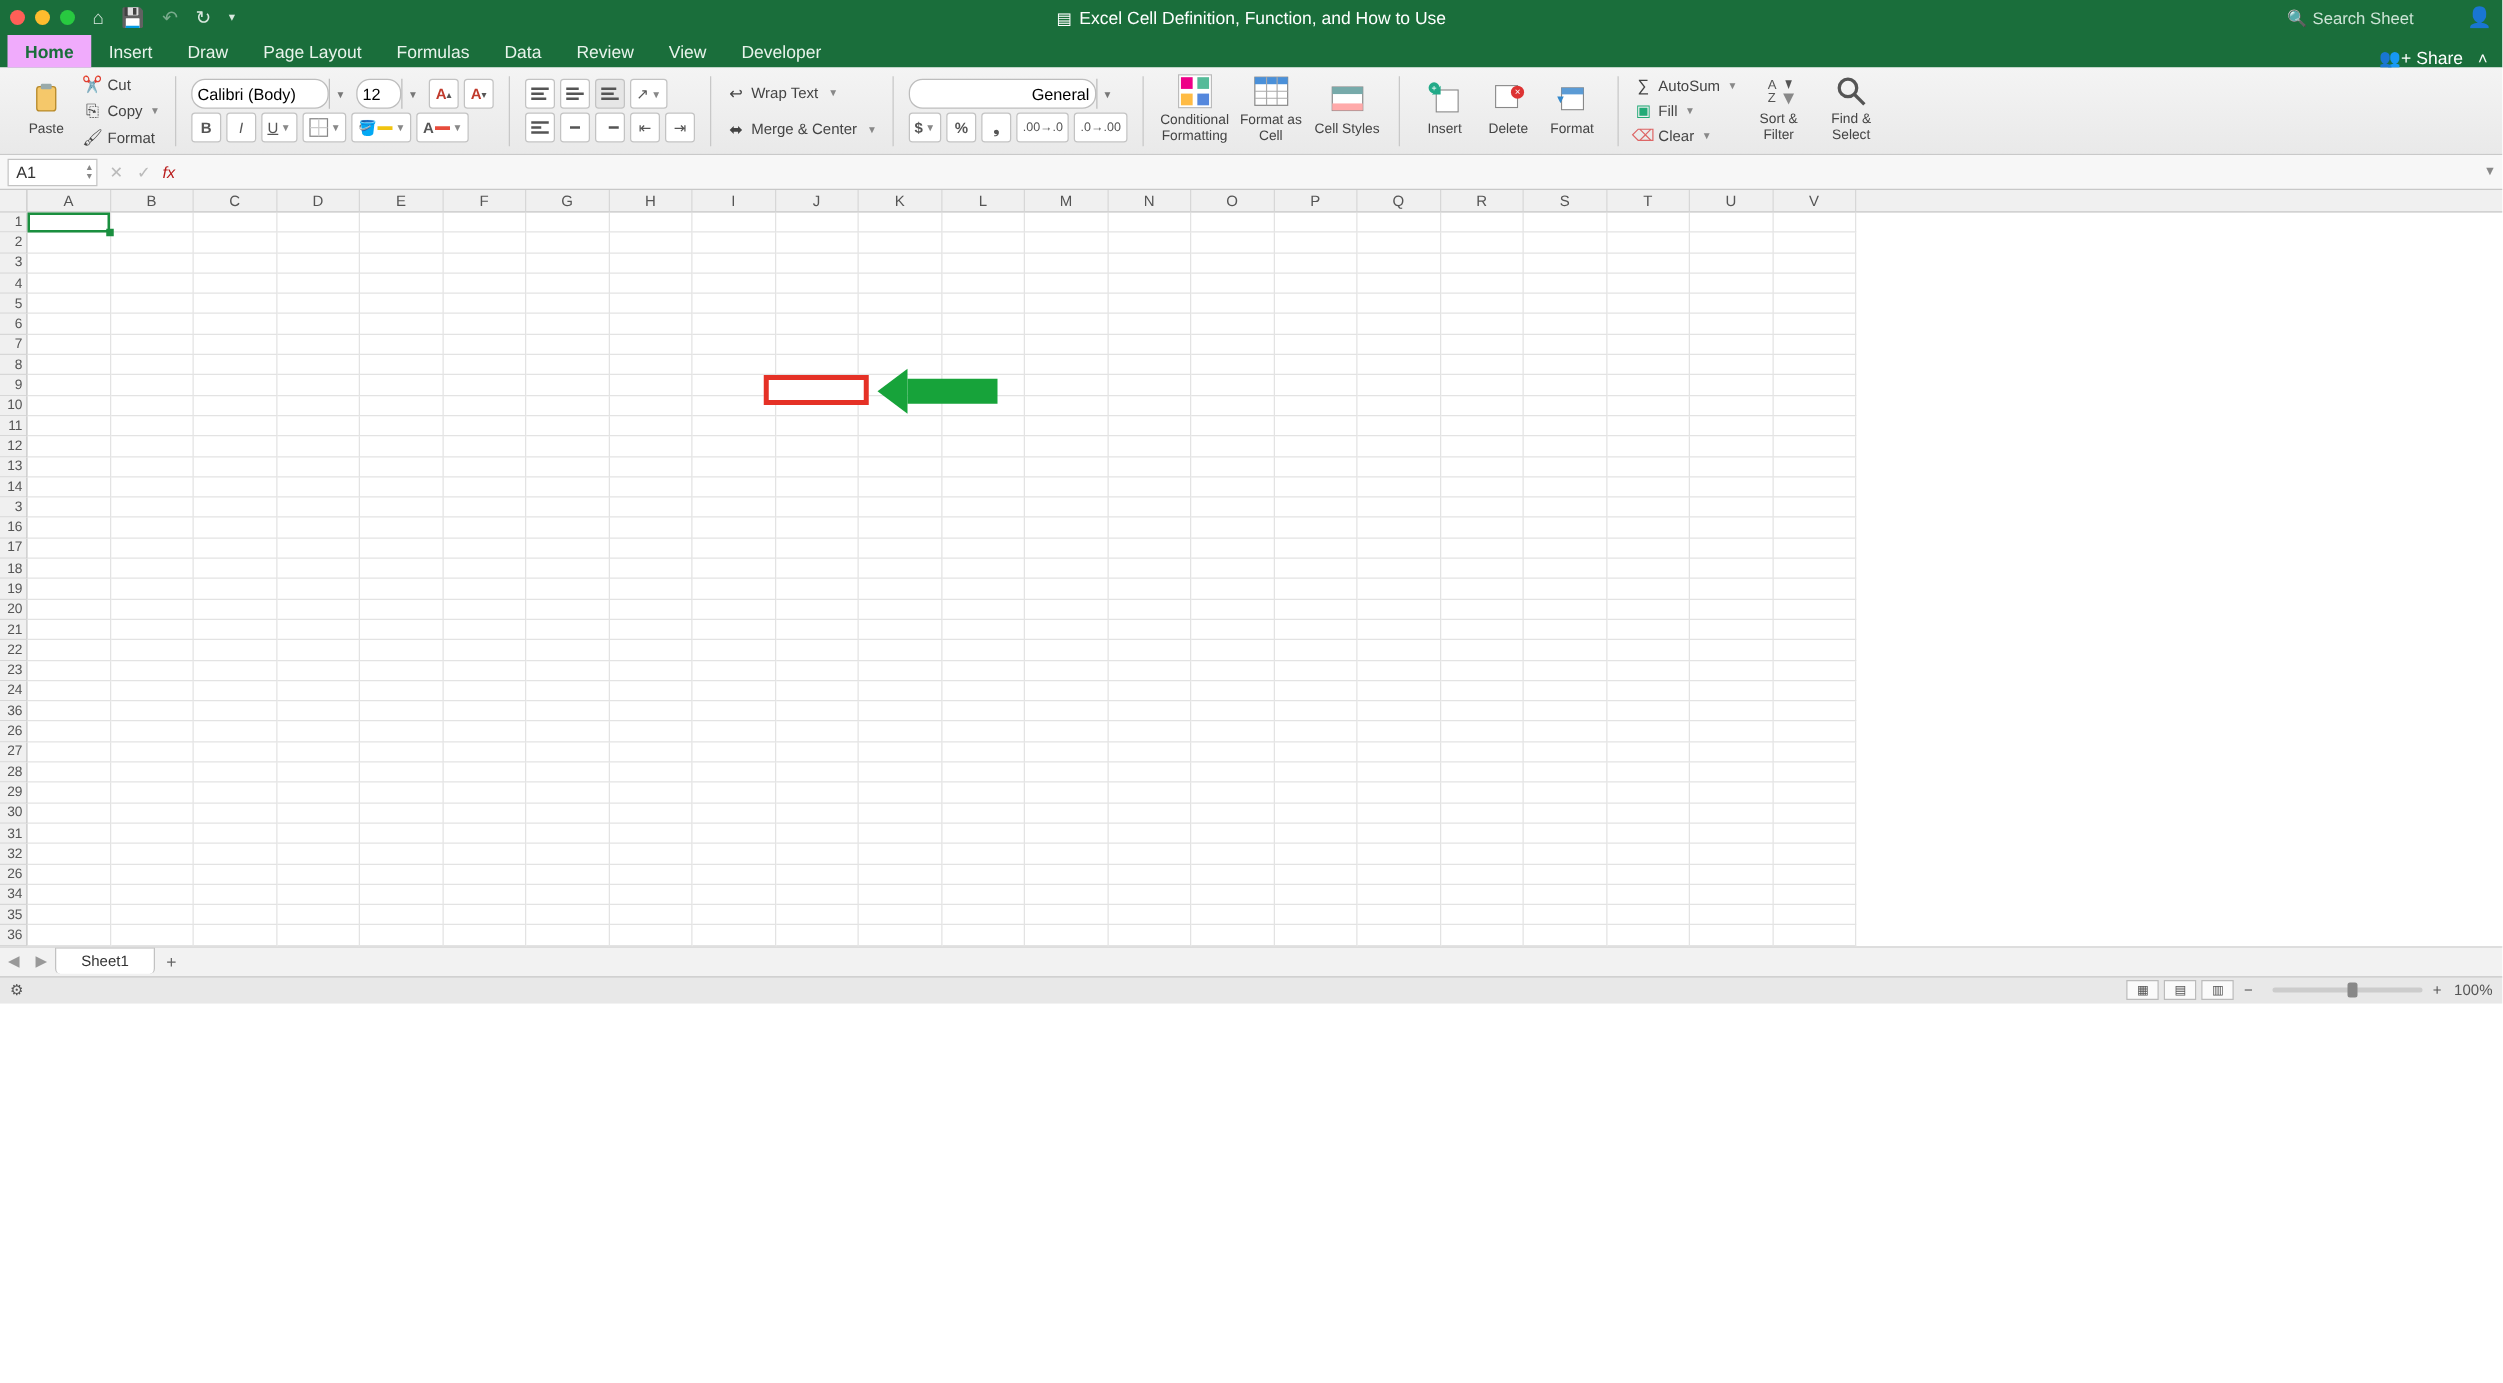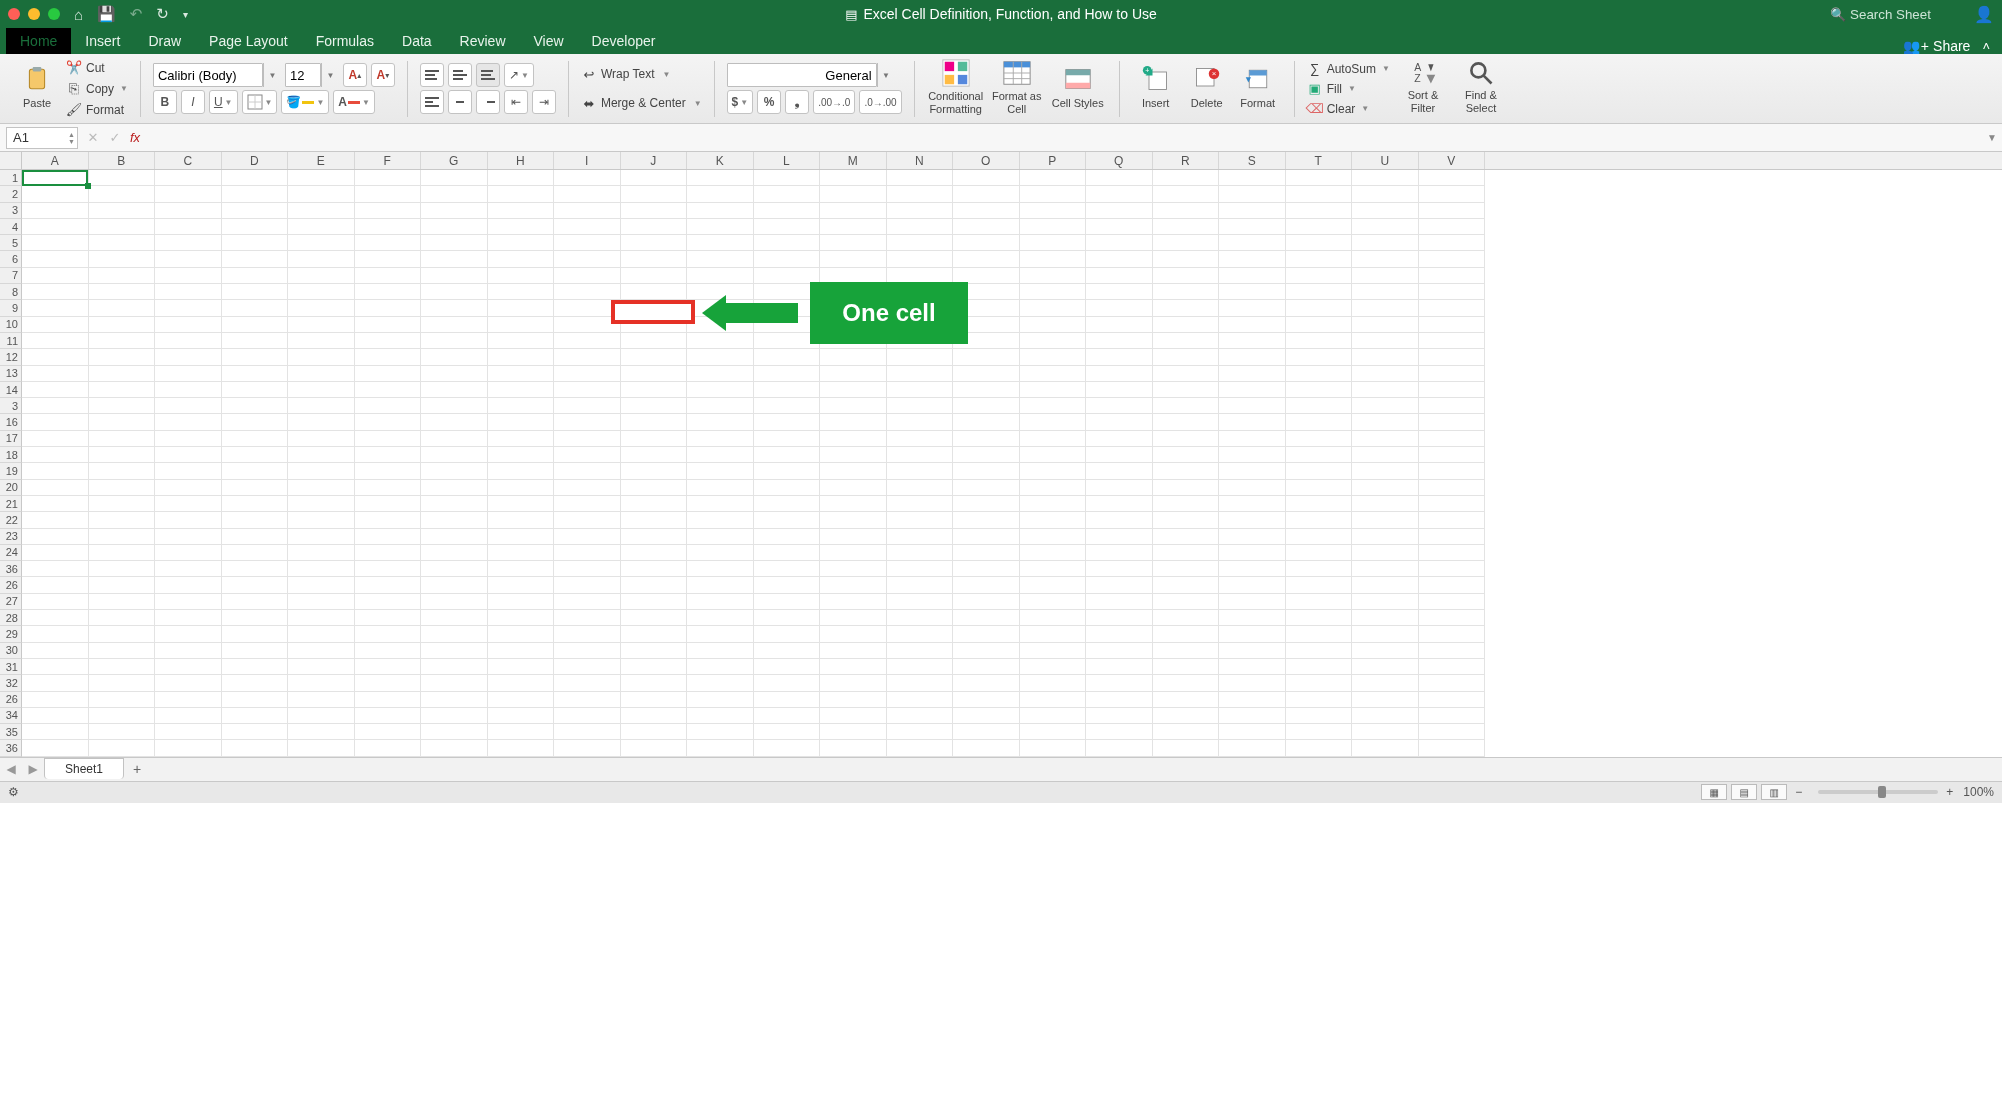--- a/index.html
+++ b/index.html
@@ -32,21 +32,21 @@
 .tabsbar {
   background: #1a6e3b;
   height: 26px;
   display: flex;
   align-items: flex-end;
   padding: 0 6px;
   color: #fff;
   font-size: 14px;
 }
 .tabsbar .tab { padding: 5px 14px 5px; cursor: pointer; color:#e8f3eb; }
-.tabsbar .tab.active { background: #000000; color: #1a6e3b; font-weight: 400; }
+.tabsbar .tab.active { background: #f0abfc; color: #1a6e3b; font-weight: 700; }
 .tabsbar .spacer { flex: 1; }
 .share-btn { color: #fff; display:flex; align-items:center; gap:4px; font-size:14px; padding: 0 6px;}
 .collapse-caret { color:#fff; font-size: 13px; padding: 0 6px;}
 
 
 .ribbon {
   background: linear-gradient(#f4f4f4,#e9e9e9);
   border-bottom: 1px solid #c9c9c9;
   height: 70px;
   display: flex;
@@ -57,21 +57,21 @@
 .group { display: flex; flex-direction: column; gap: 3px; padding: 0 6px; height: 60px; justify-content: center; }
 .sep { width: 1px; background: #c8c8c8; height: 56px; margin: 0 2px;}
 .btnrow { display: flex; gap: 4px; align-items: center; }
 .rbtn { background: #fff; border: 1px solid #c3c3c3; border-radius: 3px; height: 24px; min-width: 24px; display:flex; align-items:center; justify-content:center; padding: 0 4px; font-size: 12px; color:#555; cursor:pointer; }
 .rbtn .caret { font-size: 8px; margin-left: 2px; color:#888; }
 .big-btn { display:flex; flex-direction:column; align-items:center; justify-content:center; width:58px; height:56px; border:1px solid transparent; border-radius:3px; cursor:pointer;}
 .big-btn .ico { width:32px; height:32px; display:flex; align-items:center; justify-content:center; }
 .big-btn .lbl { font-size: 11px; color:#444; text-align:center; line-height:1.1; margin-top:2px;}
 .mini-line { display:flex; align-items:center; gap:4px; font-size: 12px; color:#444; height:18px; cursor:pointer;}
 .mini-line .ico { width:16px; height:16px; display:flex; align-items:center; justify-content:center; font-size:13px;}
-select.fake, input.fake { background:#fff; border:1px solid #bdbdbd; height:24px; border-radius:1px; padding: 0 4px; font-size:13px;}
+select.fake, input.fake { background:#fff; border:1px solid #bdbdbd; height:24px; border-radius:11px; padding: 0 4px; font-size:13px;}
 .font-box { width: 110px; }
 .size-box { width: 36px; }
 .numfmt-box { width: 150px; text-align:right; padding-left:8px; }
 .drop-caret { width:18px; border-left:1px solid #bdbdbd; display:flex; align-items:center; justify-content:center; font-size:8px; color:#777;}
 
 
 .svg16 { width:16px; height:16px; }
 .align-btn { width:24px; }
 .align-btn .bars { display:flex; flex-direction:column; gap:2px; width:14px;}
 .align-btn .bars i { display:block; height:2px; background:#555; }
@@ -1407,23 +1407,20 @@
   <div class="sel-cell" style="left:22px; top:18px; width:66px; height:16px;"></div>
   <div class="sel-handle" style="left:85px; top:31px;"></div>
 
   <div class="anno-highlight" style="left:611px; top:148px; width:84px; height:24px;"></div>
 
   <div class="anno-arrow" style="left:702px; top:143px;">
     <div class="head"></div>
     <div class="shaft" style="width:72px;"></div>
   </div>
 
-  <div class="anno-box" style="left:810px; top:130px; width:158px; height:62px;">
-    <span>One cell</span>
-  </div>
 </div>
 
 <div class="sheetbar">
   <div class="nav">◀</div>
   <div class="nav">▶</div>
   <div class="sheet-tab">Sheet1</div>
   <div class="add-sheet">+</div>
 </div>
 
 <div class="statusbar">

